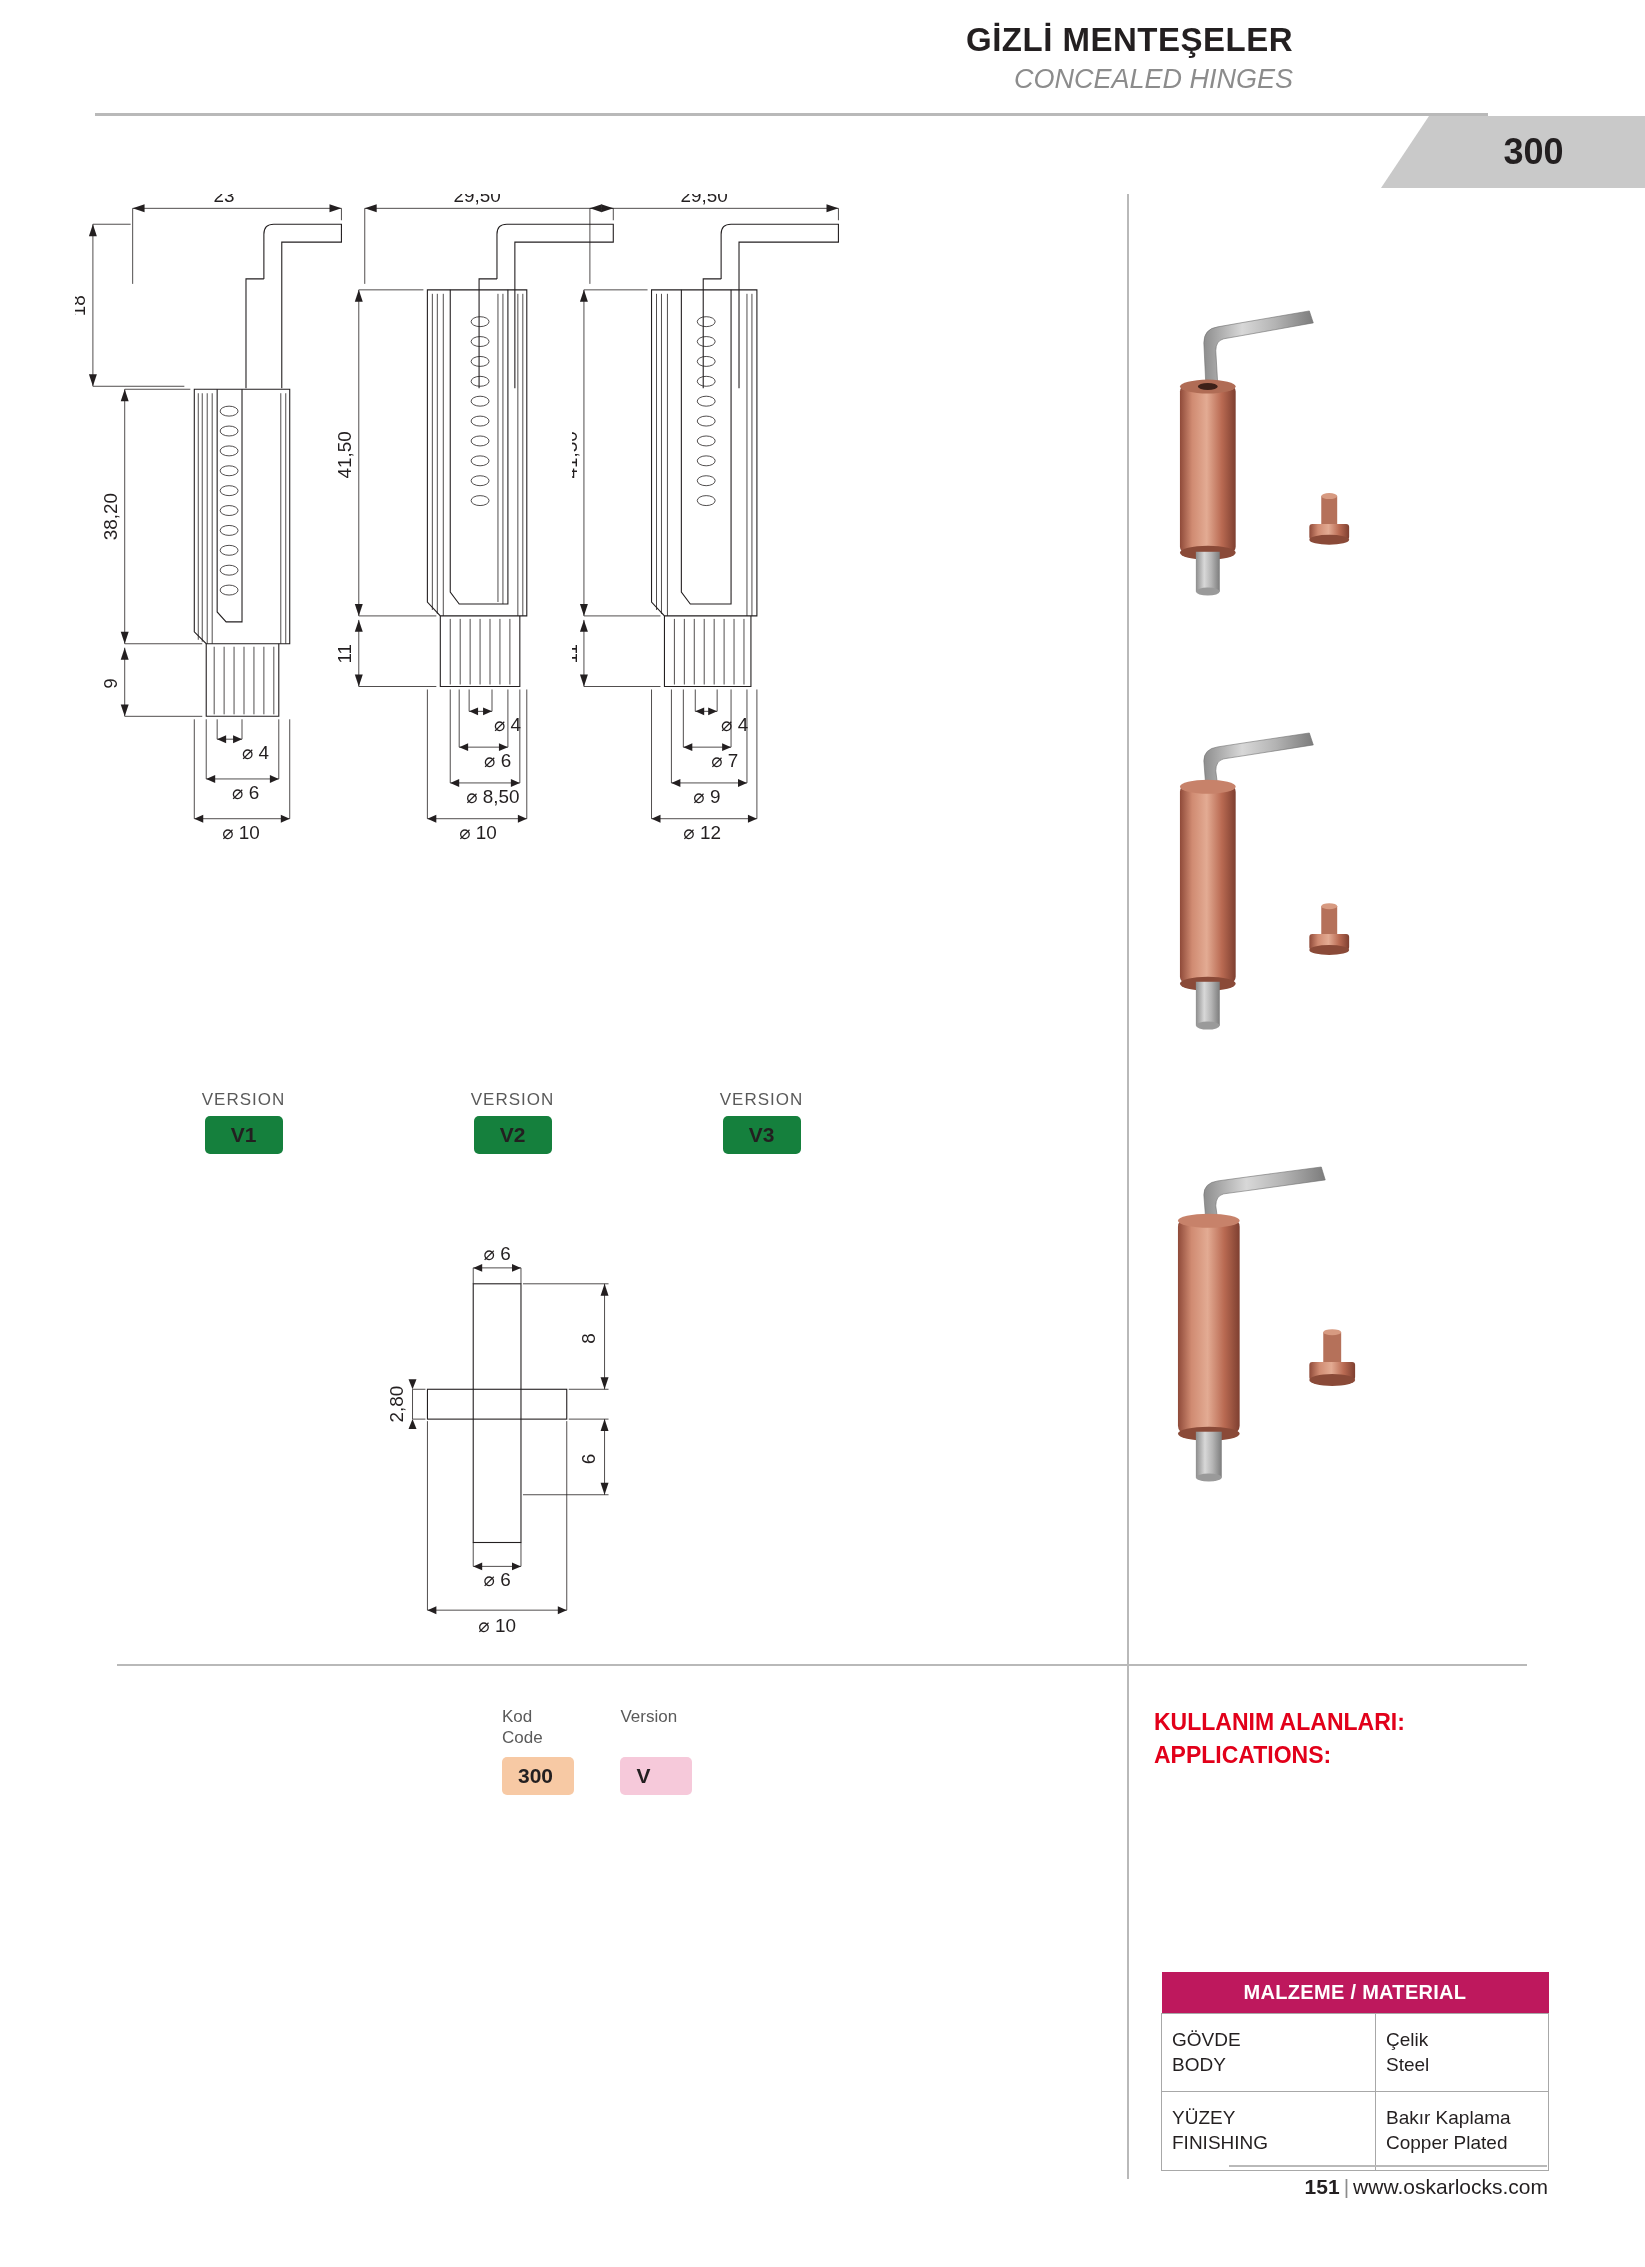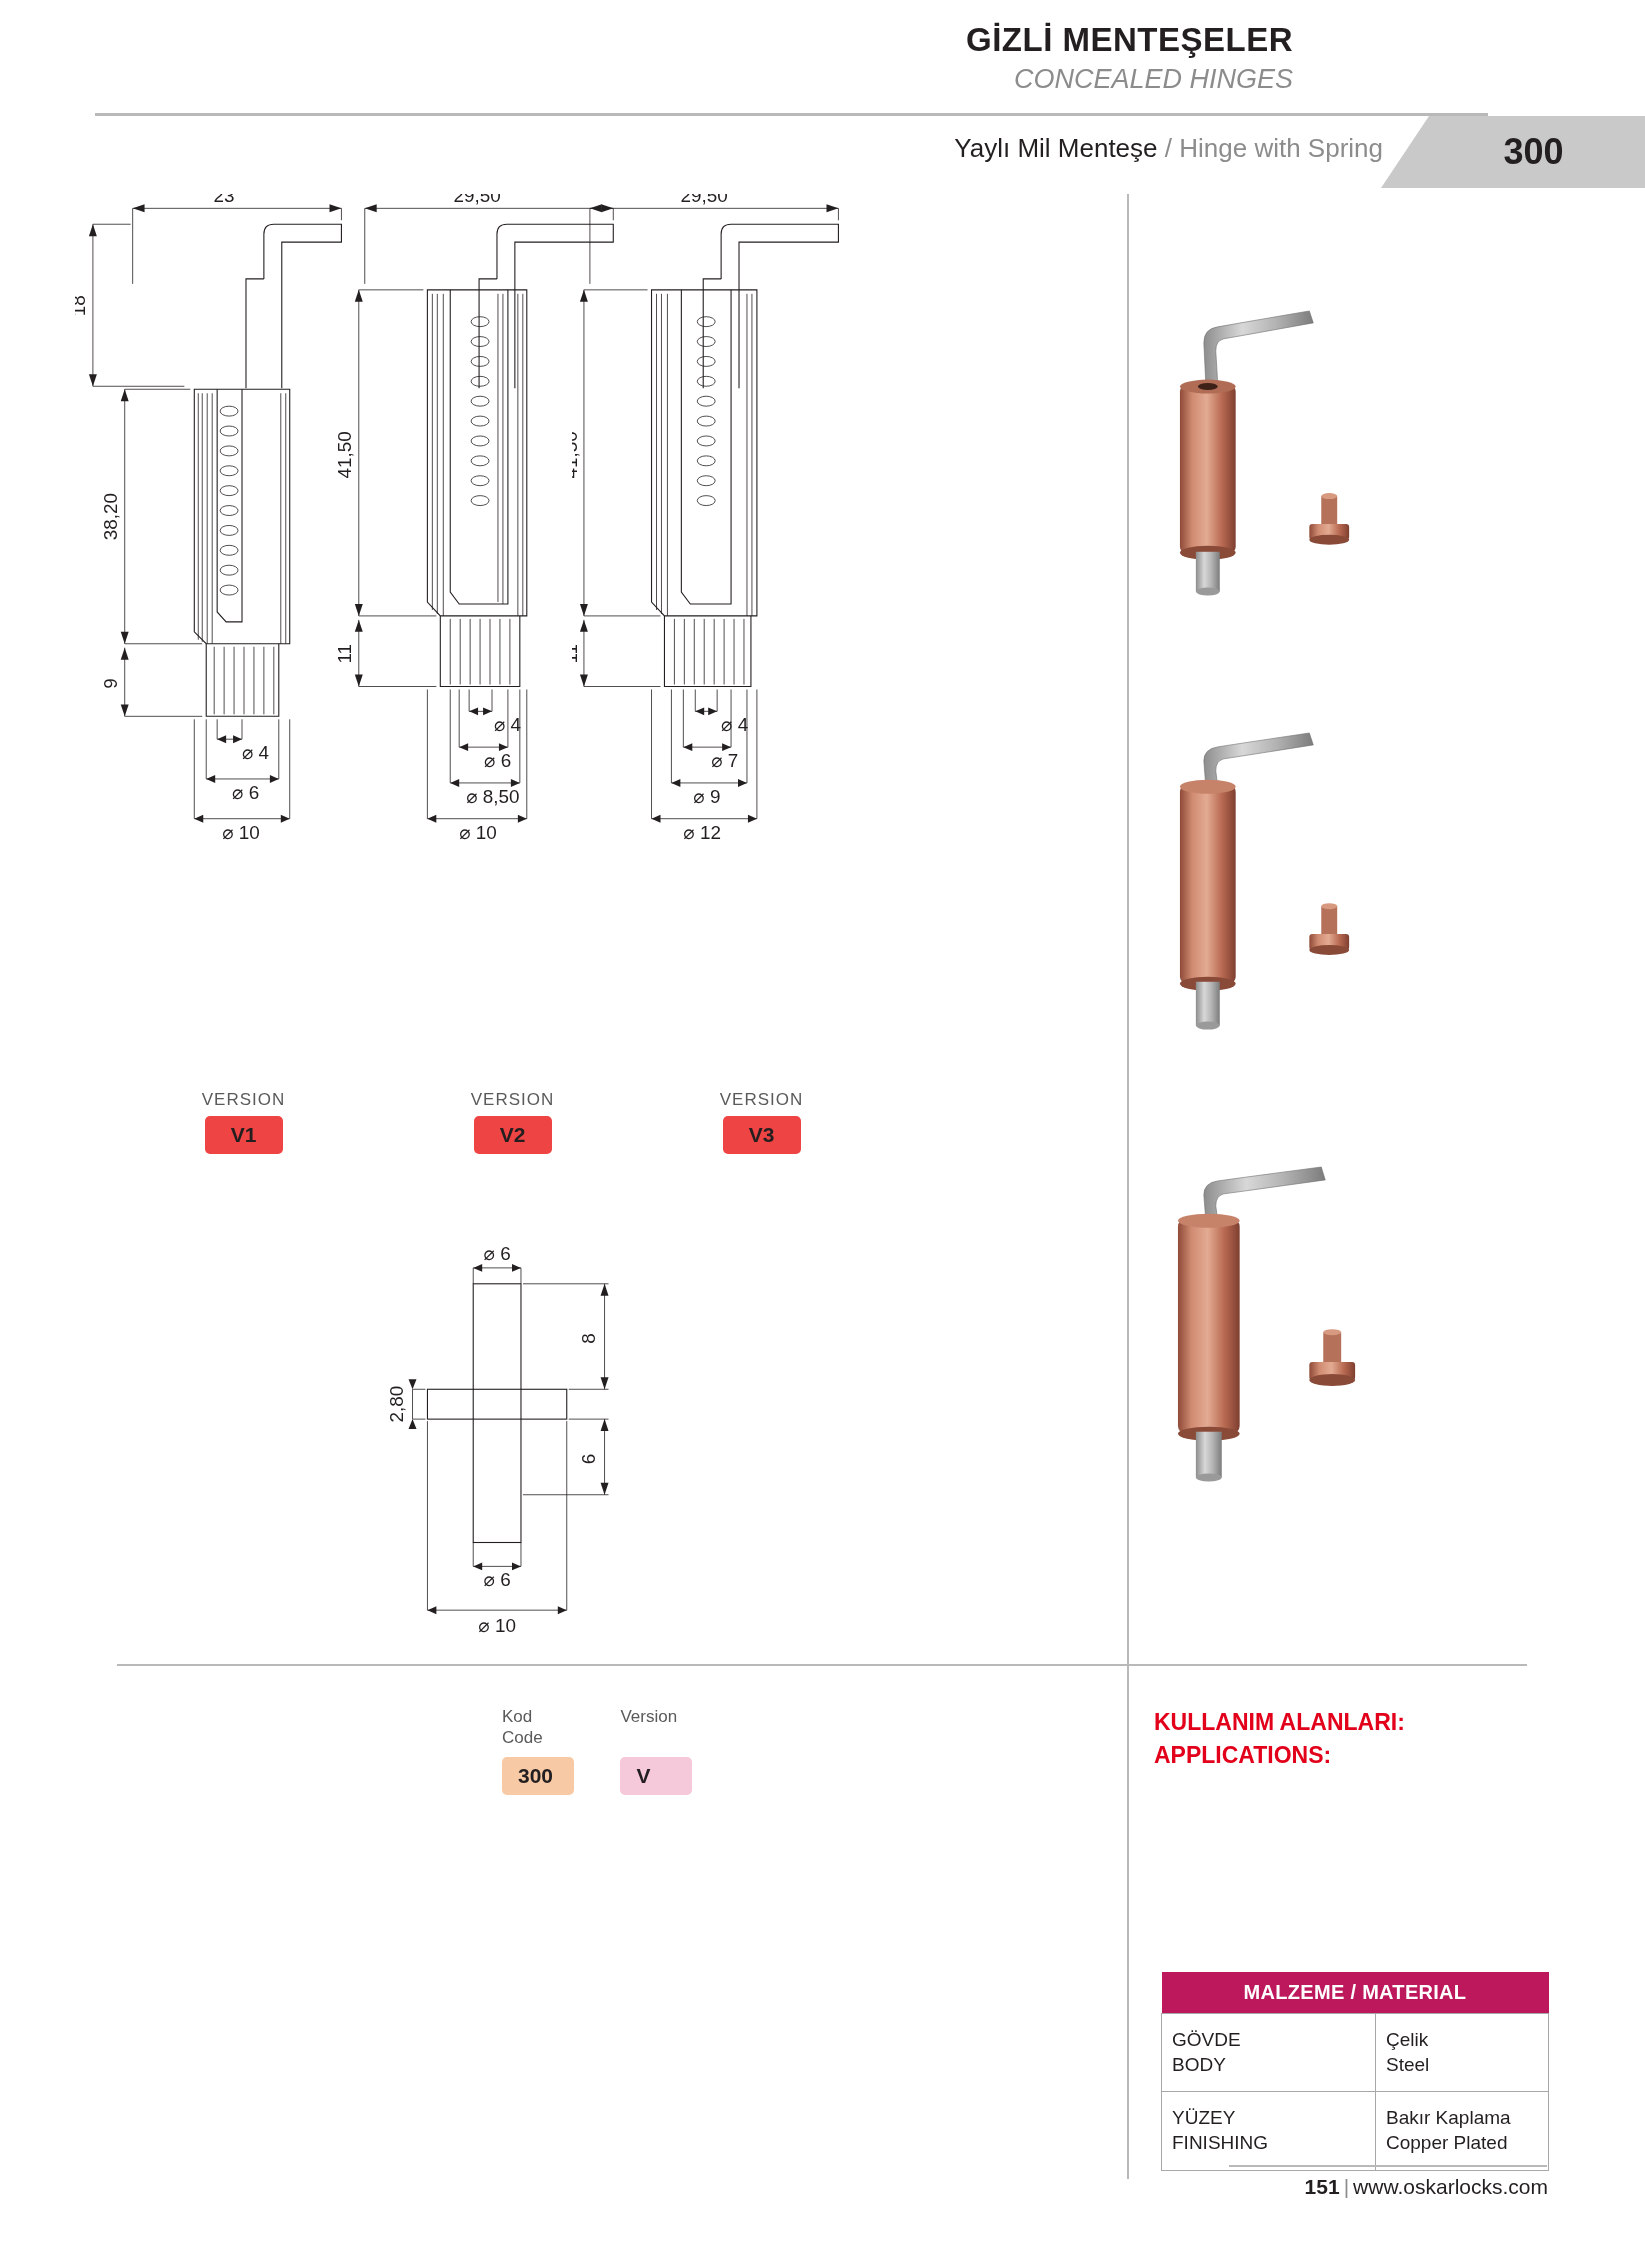--- a/index.html
+++ b/index.html
@@ -75,21 +75,21 @@
   .ln { stroke:#231f20; stroke-width:1.1; fill:none; }
   .ln-thin { stroke:#231f20; stroke-width:0.8; fill:none; }
   .dim { stroke:#231f20; stroke-width:0.8; fill:none; }
   .dimtxt { font-family:"Liberation Sans", sans-serif; font-size:19px; fill:#231f20; }
 
   
   .ver-wrap { position:absolute; text-align:center; width:159px; }
   .ver-label { font-size:17px; color:#5a5a5a; letter-spacing:1px; margin-bottom:6px; }
   .ver-pill {
     display:inline-block; min-width:78px; padding:7px 14px;
-    background:#ef4444; border-radius:5px;
+    background:#15803d; border-radius:5px;
     font-size:21px; font-weight:bold; color:#231f20;
   }
 
   
   .codeblock { position:absolute; left:502px; top:1706px; }
   .code-col { display:inline-block; text-align:left; vertical-align:top; }
   .code-col + .code-col { margin-left:42px; }
   .code-cap { font-size:17px; color:#5a5a5a; line-height:1.25; }
   .code-pill {
     display:inline-block; min-width:72px; padding:7px 16px; margin-top:8px;
@@ -130,23 +130,20 @@
   .footer .url { color:#231f20; }
 </style>
 </head>
 <body>
 
 <div class="header">
   <div class="hdr-title">GİZLİ MENTEŞELER</div>
   <div class="hdr-sub">CONCEALED HINGES</div>
   <div class="hdr-rule"></div>
   <div class="hdr-band"></div>
-  <div class="hdr-prodline">
-    <span class="tr">Yaylı Mil Menteşe</span><span class="en"> / </span><span class="en">Hinge with Spring</span>
-  </div>
   <div class="hdr-tab"></div>
   <div class="hdr-tab-num">300</div>
 </div>
 
 <div class="v-divider"></div>
 <div class="h-divider-left"></div>
 <div class="h-divider-right"></div>
 
 <div class="drawings">
 

